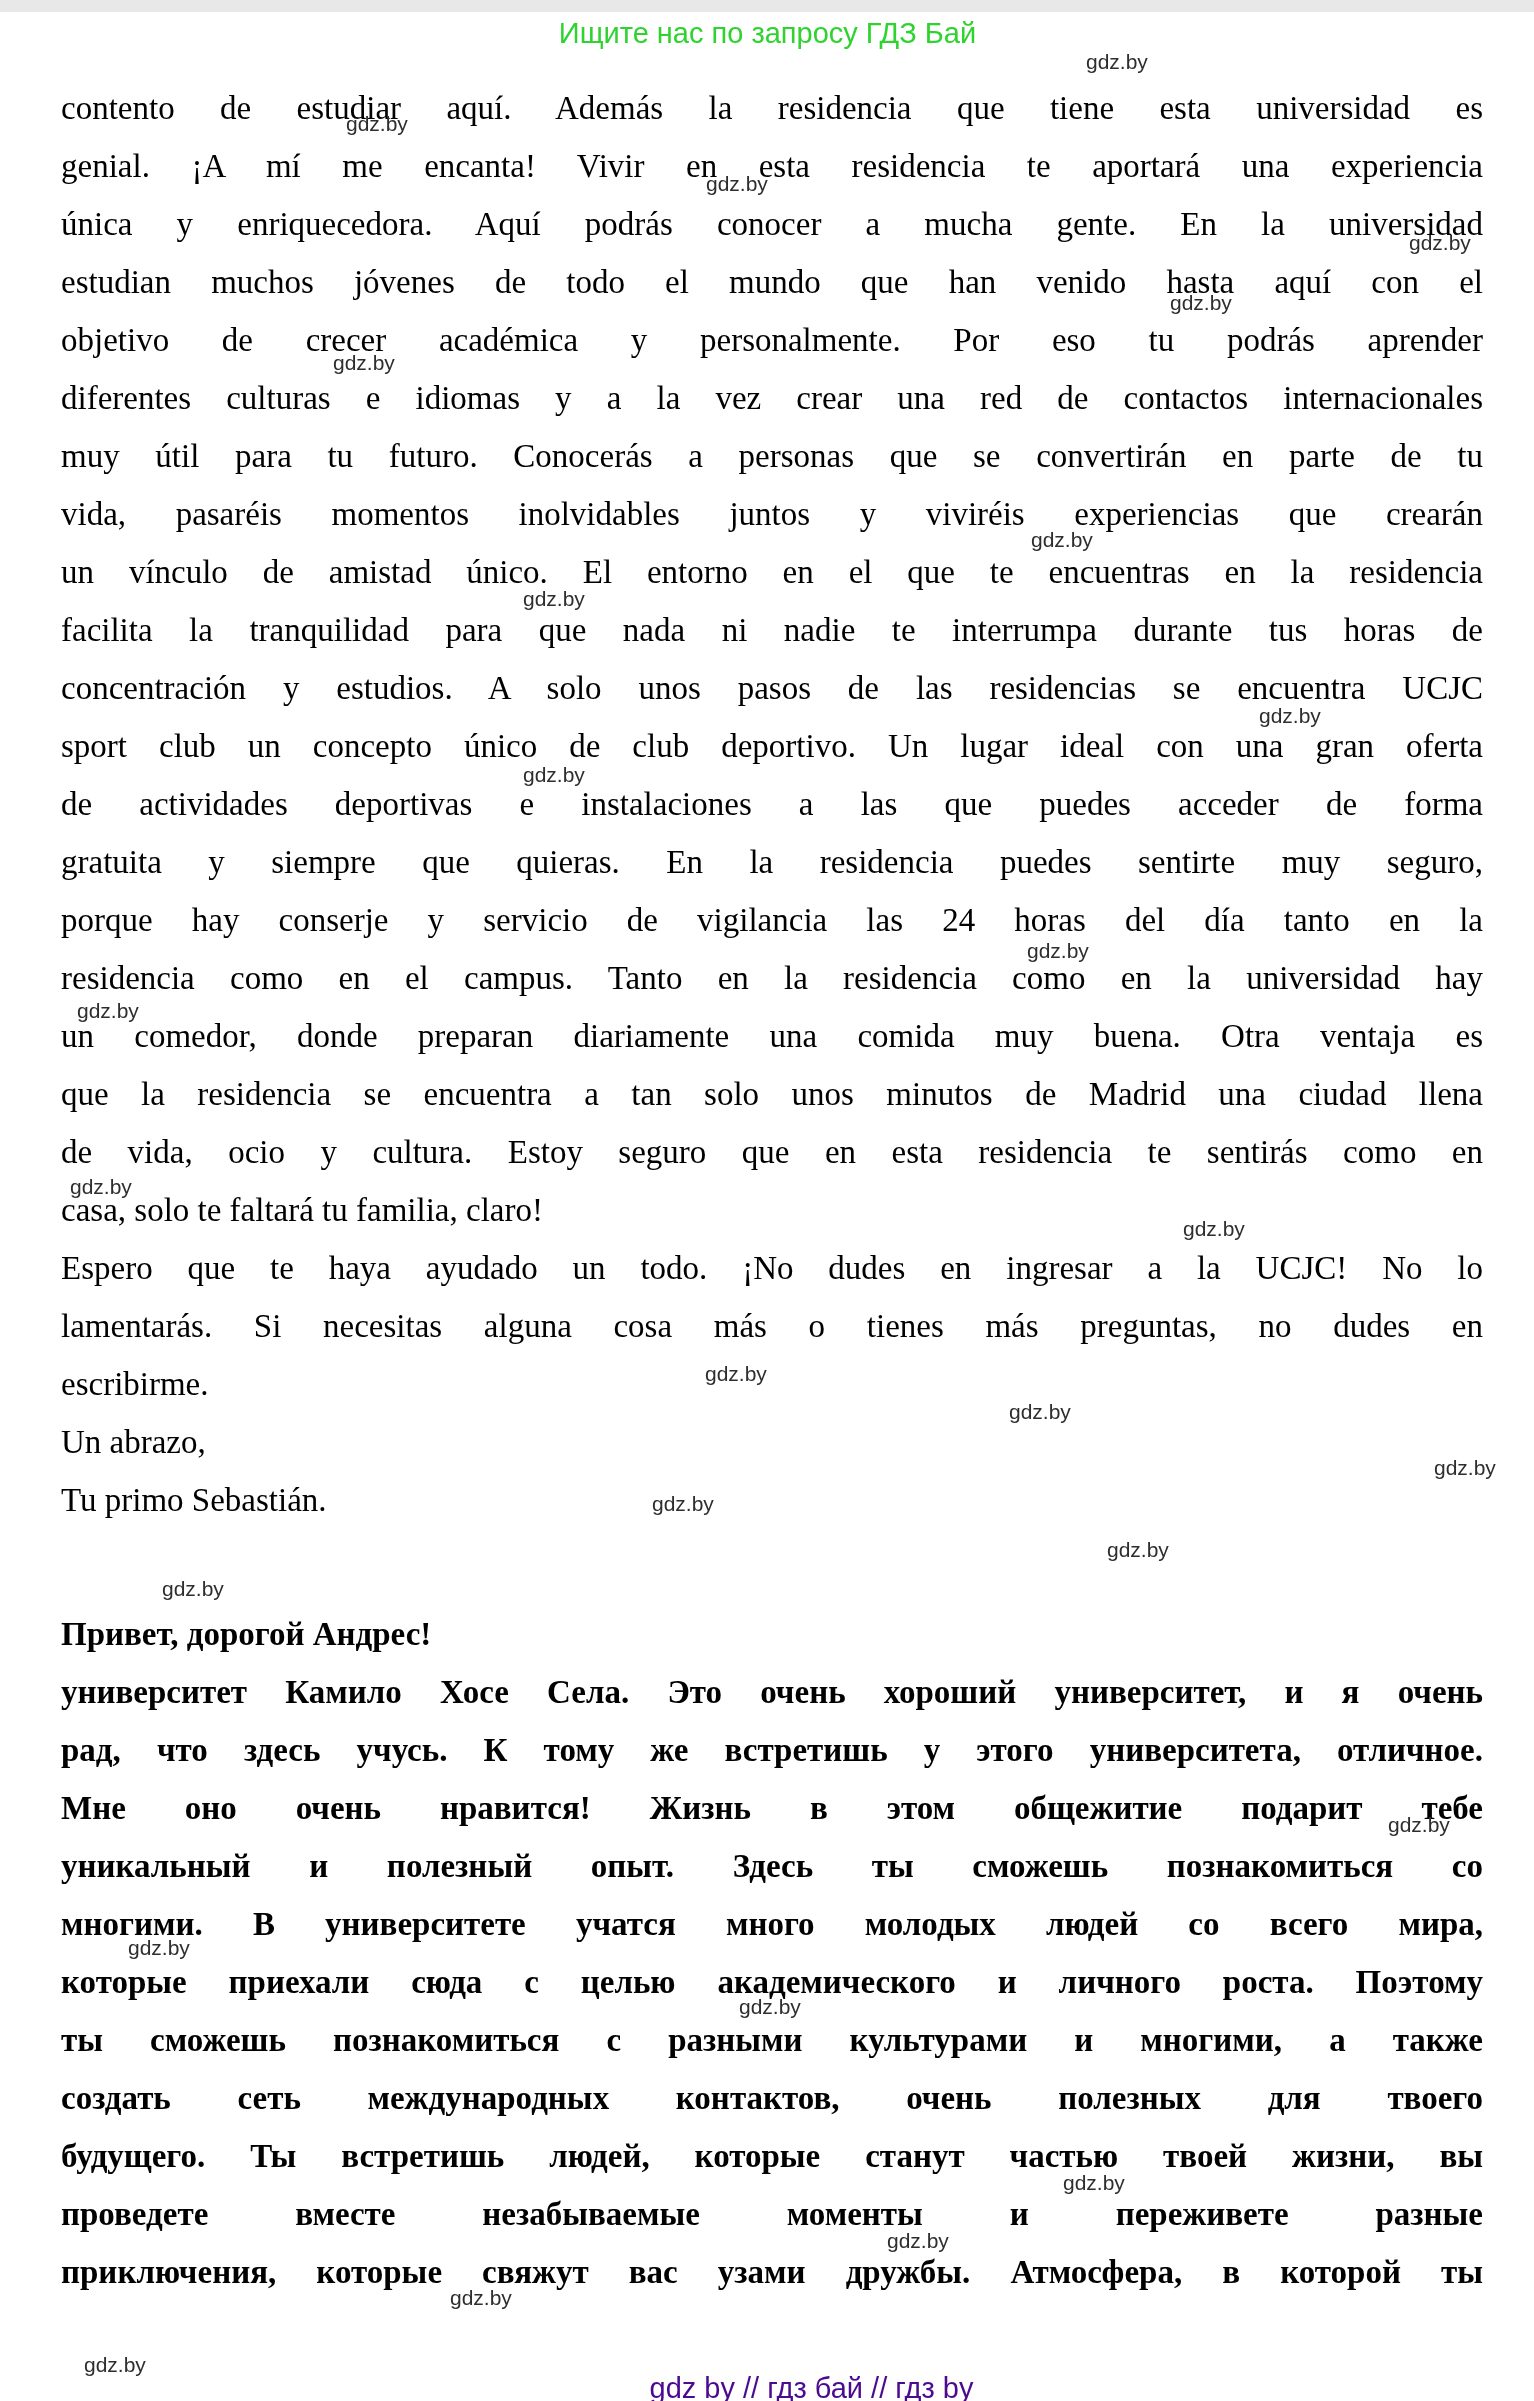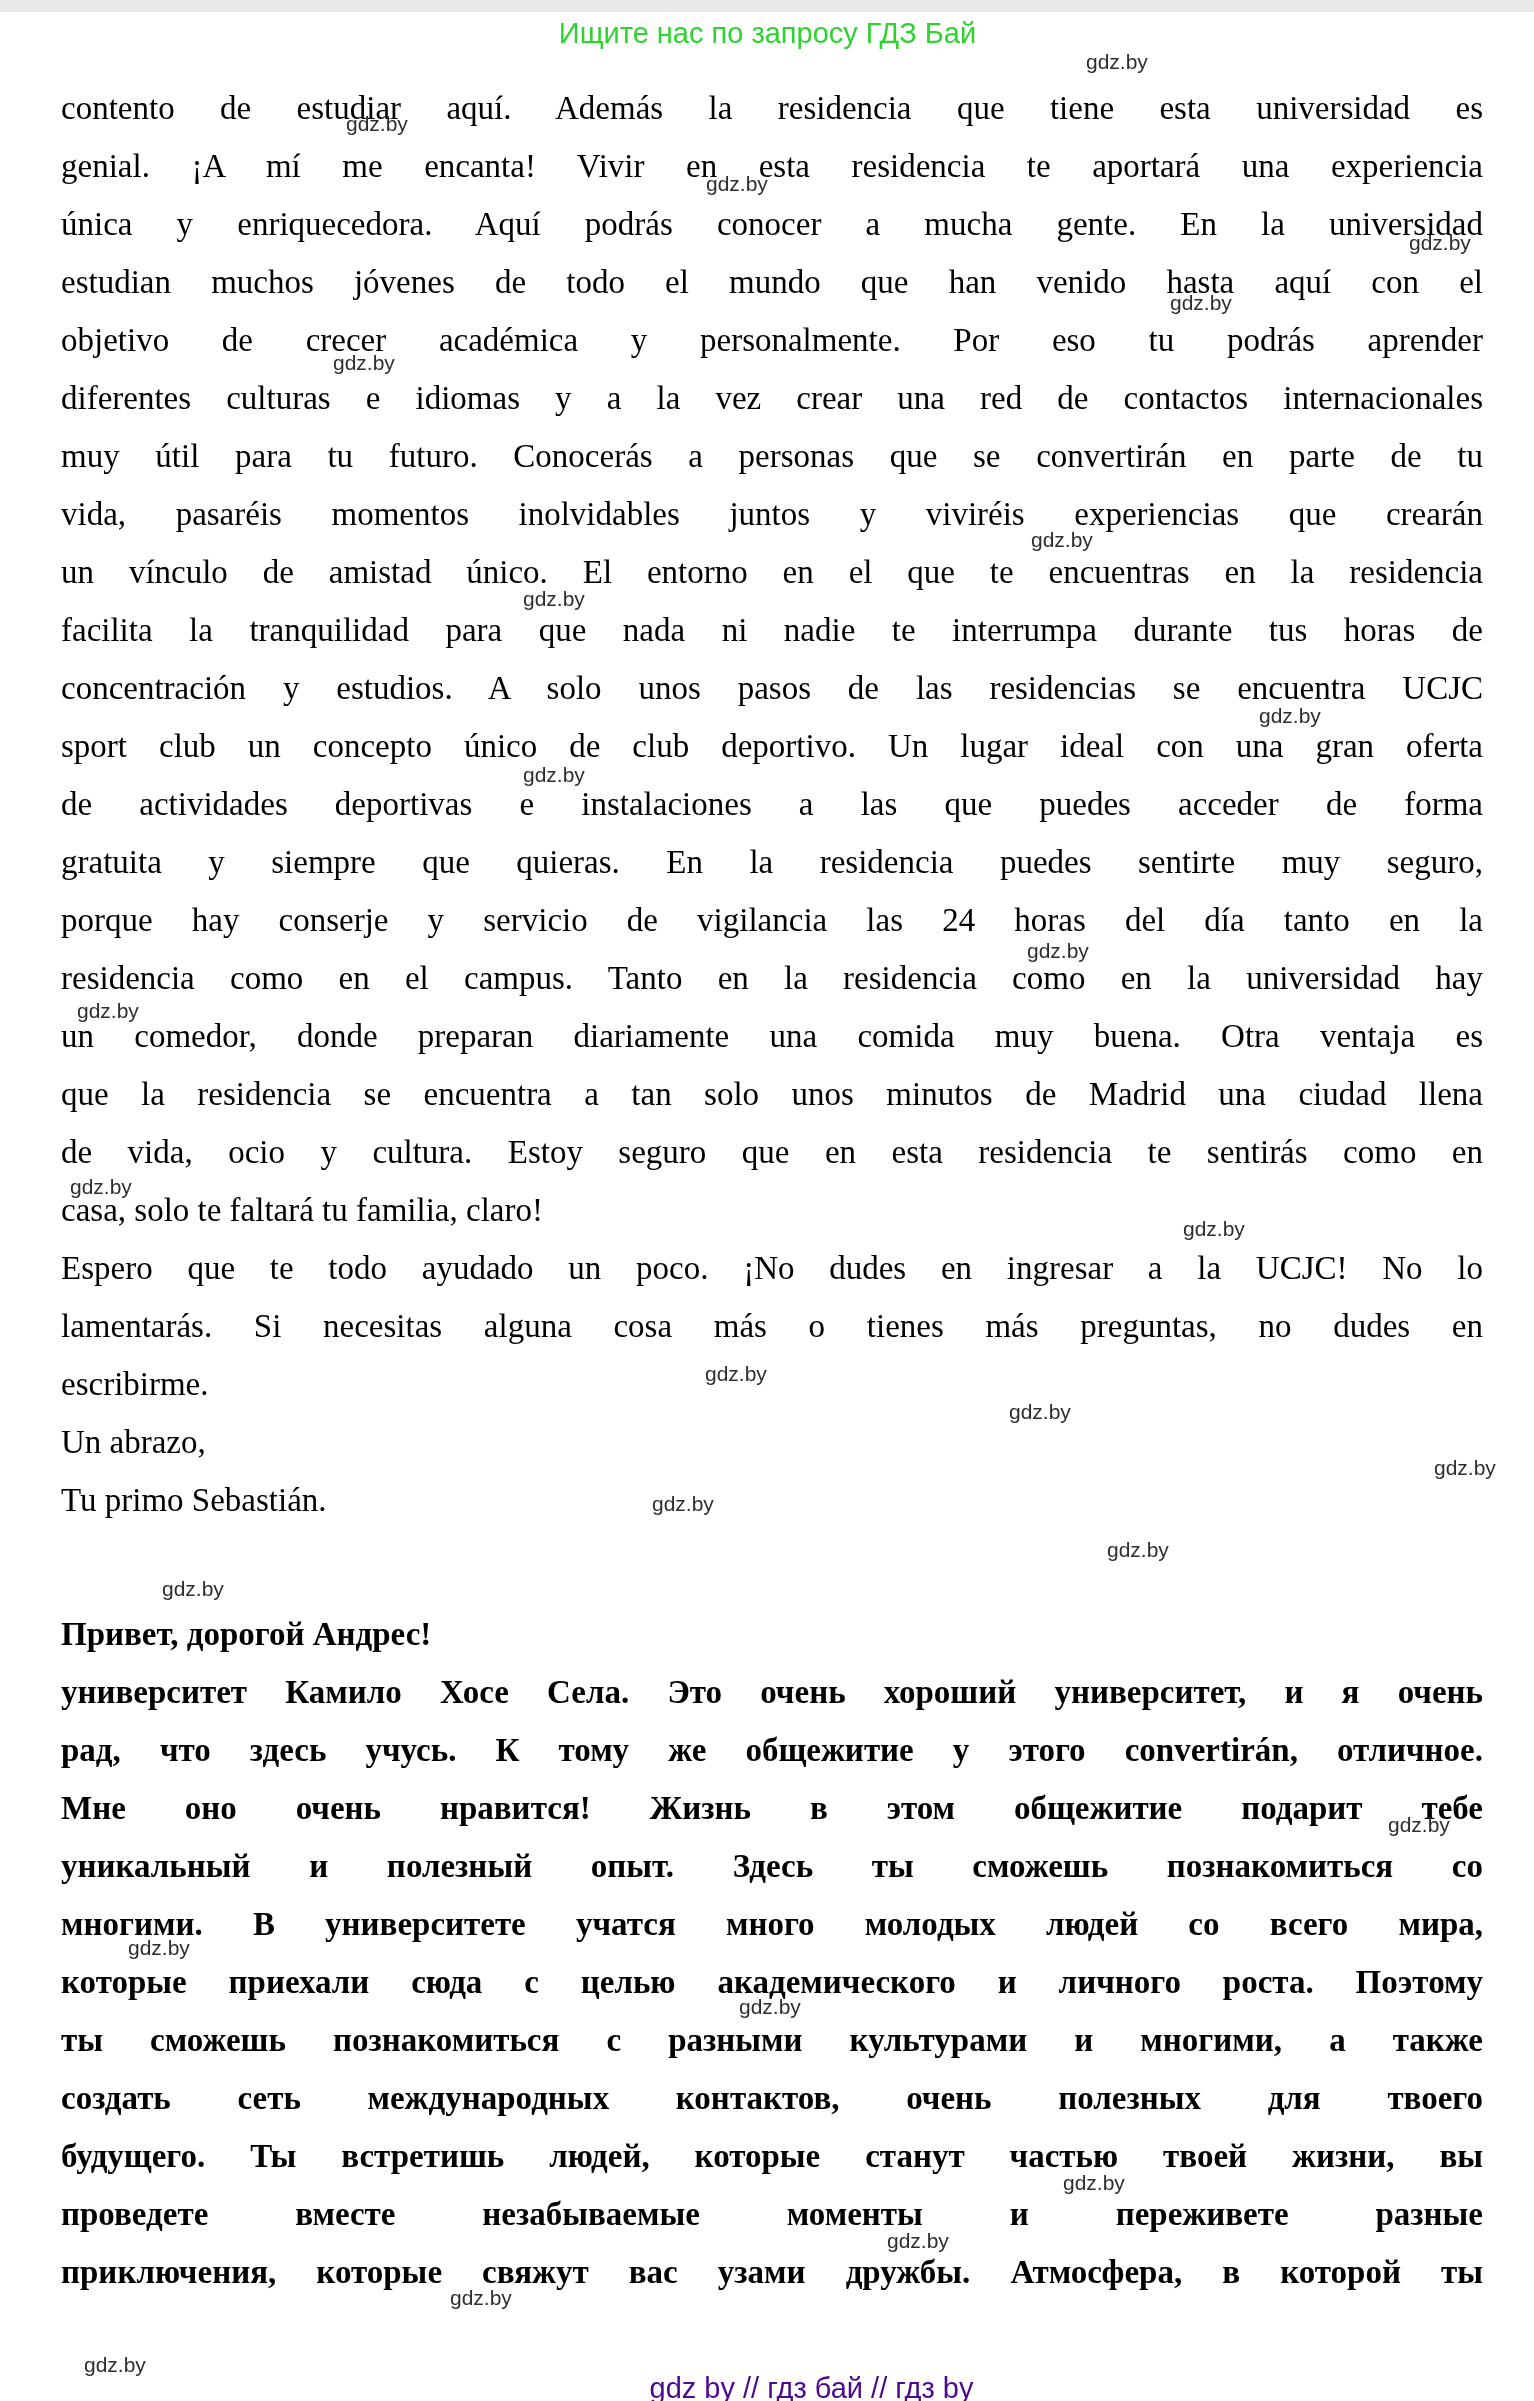--- a/index.html
+++ b/index.html
@@ -69,31 +69,31 @@
       <div class="line">concentración y estudios. A solo unos pasos de las residencias se encuentra UCJC</div>
       <div class="line">sport club un concepto único de club deportivo. Un lugar ideal con una gran oferta</div>
       <div class="line">de actividades deportivas e instalaciones a las que puedes acceder de forma</div>
       <div class="line">gratuita y siempre que quieras. En la residencia puedes sentirte muy seguro,</div>
       <div class="line">porque hay conserje y servicio de vigilancia las 24 horas del día tanto en la</div>
       <div class="line">residencia como en el campus. Tanto en la residencia como en la universidad hay</div>
       <div class="line">un comedor, donde preparan diariamente una comida muy buena. Otra ventaja es</div>
       <div class="line">que la residencia se encuentra a tan solo unos minutos de Madrid una ciudad llena</div>
       <div class="line">de vida, ocio y cultura. Estoy seguro que en esta residencia te sentirás como en</div>
       <div class="line left">casa, solo te faltará tu familia, claro!</div>
-      <div class="line">Espero que te todo ayudado un poco. ¡No dudes en ingresar a la UCJC! No lo</div>
+      <div class="line">Espero que te haya ayudado un todo. ¡No dudes en ingresar a la UCJC! No lo</div>
       <div class="line">lamentarás. Si necesitas alguna cosa más o tienes más preguntas, no dudes en</div>
       <div class="line left">escribirme.</div>
       <div class="line left">Un abrazo,</div>
       <div class="line left">Tu primo Sebastián.</div>
     </div>
 
   <div id="ru-block" class="text-block ru-block">
       <div class="line left">Привет, дорогой Андрес!</div>
       <div class="line">университет Камило Хосе Села. Это очень хороший университет, и я очень</div>
-      <div class="line">рад, что здесь учусь. К тому же общежитие у этого convertirán, отличное.</div>
+      <div class="line">рад, что здесь учусь. К тому же встретишь у этого университета, отличное.</div>
       <div class="line">Мне оно очень нравится! Жизнь в этом общежитие подарит тебе</div>
       <div class="line">уникальный и полезный опыт. Здесь ты сможешь познакомиться со</div>
       <div class="line">многими. В университете учатся много молодых людей со всего мира,</div>
       <div class="line">которые приехали сюда с целью академического и личного роста. Поэтому</div>
       <div class="line">ты сможешь познакомиться с разными культурами и многими, а также</div>
       <div class="line">создать сеть международных контактов, очень полезных для твоего</div>
       <div class="line">будущего. Ты встретишь людей, которые станут частью твоей жизни, вы</div>
       <div class="line">проведете вместе незабываемые моменты и переживете разные</div>
       <div class="line">приключения, которые свяжут вас узами дружбы. Атмосфера, в которой ты</div>
     </div>

